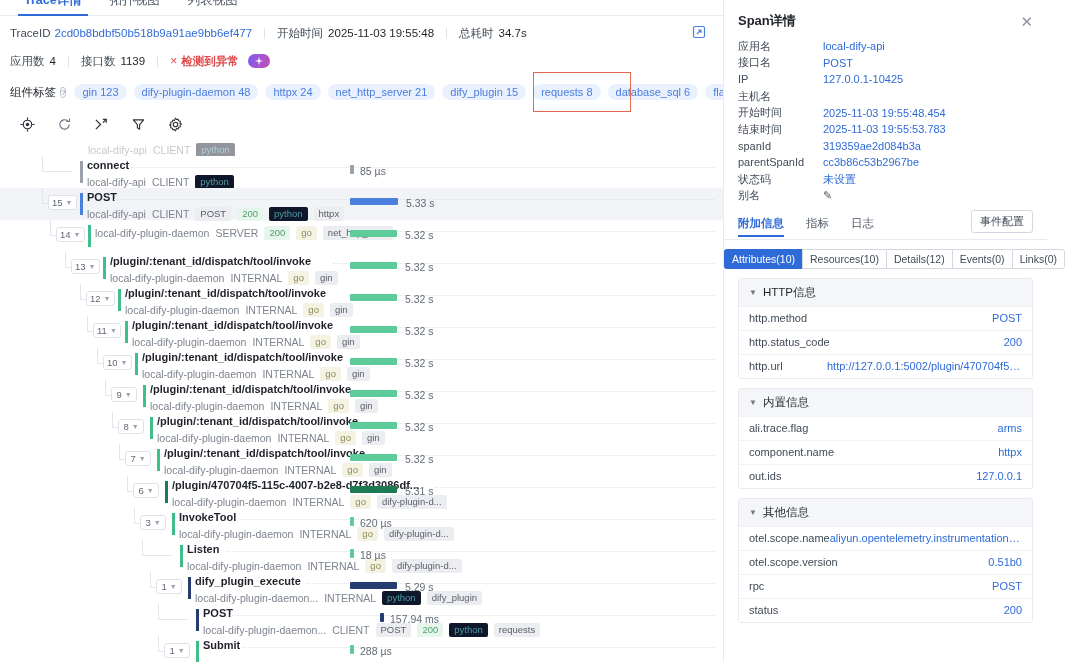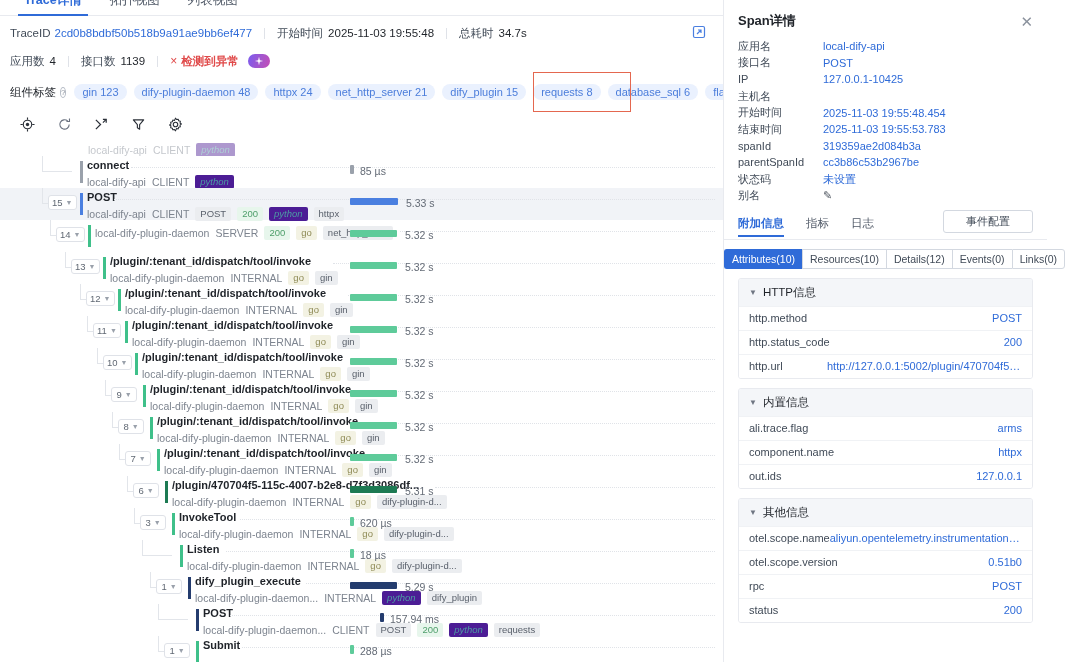--- a/index.html
+++ b/index.html
@@ -117,21 +117,21 @@
     white-space: nowrap; line-height: 13px;
   }
   .rowsub { display: flex; align-items: center; gap: 6px; margin-top: 3px; line-height: 12px; }
   .svc { color: #7d848f; font-size: 10.5px; white-space: nowrap; }
   .kind { color: #7d848f; font-size: 10.5px; }
   .tag {
     font-size: 9.5px; padding: 1px 5px; border-radius: 2px;
     background: #ebedf0; color: #5a616c; white-space: nowrap;
   }
   .tag.green { background: #e7f6ec; color: #4d9e6a; }
-  .tag.cyan  { background: #4c1d95; color: #4d9aa3; font-style: italic; }
+  .tag.cyan  { background: #0f172a; color: #4d9aa3; }
   .tag.olive { background: #f3f2e3; color: #8e8a55; }
   .dots {
     position: absolute; top: 11px; height: 1px;
     border-top: 1px dotted #e0e3e8;
   }
   .dur-bar { position: absolute; top: 10px; height: 7px; border-radius: 1px; }
   .dur-tick { position: absolute; top: 9px; width: 4px; height: 9px; border-radius: 1px; }
   .dur-txt { position: absolute; top: 9px; font-size: 10.5px; color: #646b76; white-space: nowrap; }
   .clip-top { height: 14px; overflow: hidden; position: relative; opacity: .45; }
 
@@ -161,21 +161,21 @@
     padding-bottom: 7px; position: relative; line-height: 12px;
   }
   .sub-tab.active { color: #2f6bd8; font-weight: bold; }
   .sub-tab.active:after {
     content: ""; position: absolute; left: 0; right: 0; bottom: -1px;
     height: 2px; background: #2f6bd8;
   }
   .evt-cfg {
     position: absolute; right: 14px; top: -4px;
     border: 1px solid #d3d8e0; border-radius: 3px;
-    font-size: 11px; padding: 3px 22px; color: #404a57; background: #fff; cursor: pointer;
+    font-size: 11px; padding: 3px 8px; color: #404a57; background: #fff; cursor: pointer;
   }
 
   .seg-group { display: flex; margin: 9px 14px 0 0; }
   .seg {
     font-size: 10.5px; padding: 3px 7px; border: 1px solid #d3d8e0;
     border-right: none; color: #404a57; cursor: pointer; background: #fff;
     white-space: nowrap;
   }
   .seg:last-child { border-right: 1px solid #d3d8e0; border-radius: 0 3px 3px 0; }
   .seg:first-child { border-radius: 3px 0 0 3px; }

